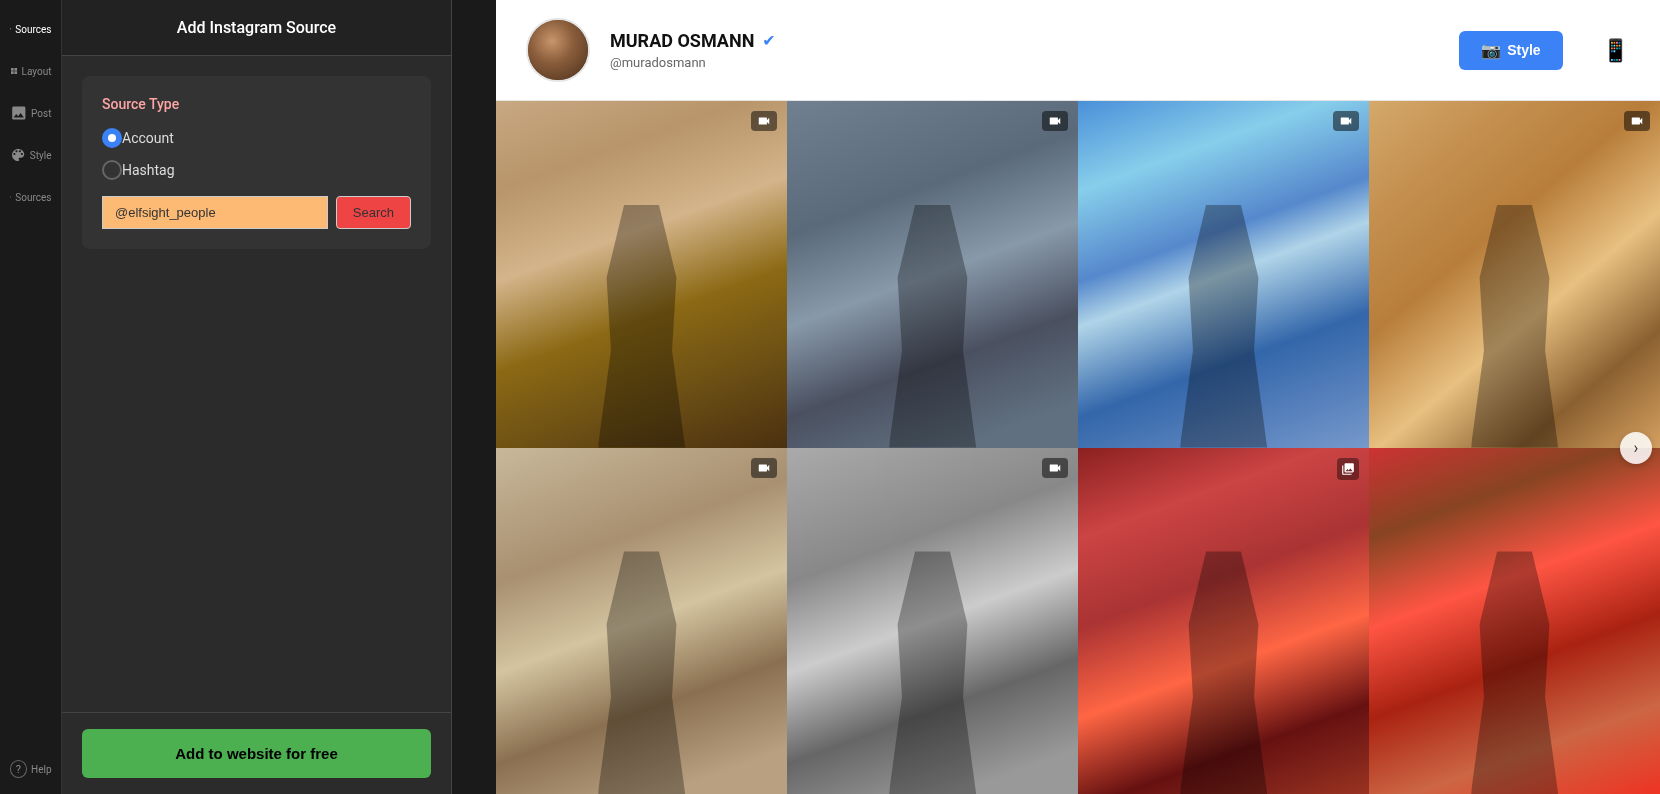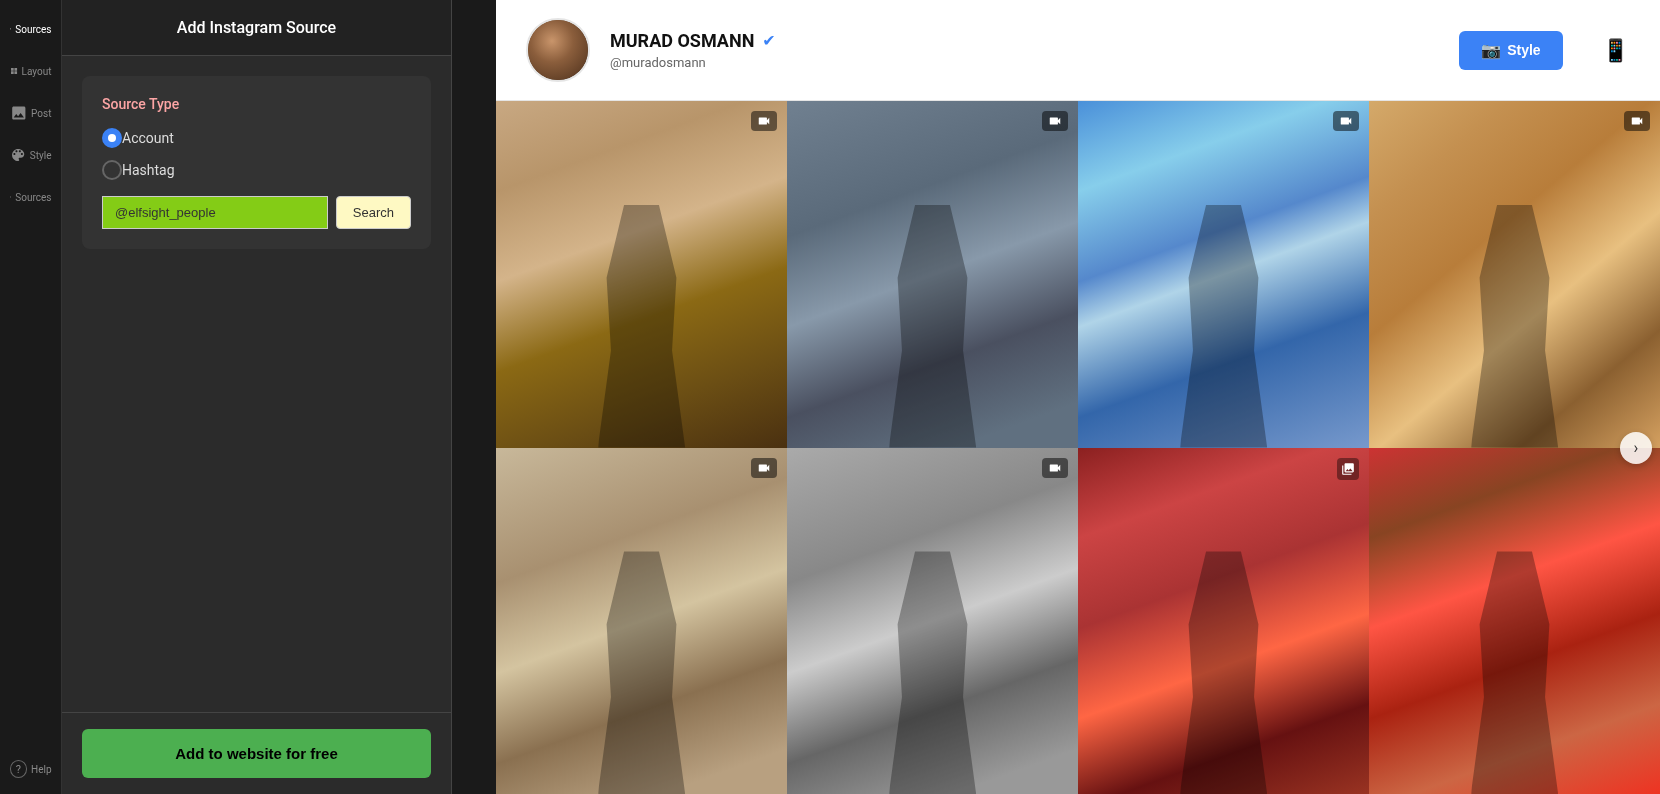--- a/index.html
+++ b/index.html
@@ -106,30 +106,30 @@
       color: #ddd;
       font-size: 14px;
     }
     .search-row {
       display: flex;
       gap: 8px;
       margin-top: 16px;
     }
     .search-input {
       flex: 1;
-      background: #84cc16;
+      background: #fdba74;
       border: 1px solid #ccc;
       border-radius: 0;
       padding: 8px 12px;
       font-size: 13px;
       color: #333;
       outline: none;
     }
     .search-btn {
-      background: #fef9c3;
+      background: #ef4444;
       border: 1px solid #ccc;
       border-radius: 4px;
       padding: 8px 16px;
       font-size: 13px;
       color: #333;
       cursor: pointer;
       font-weight: 500;
     }
 
     .panel-footer {

